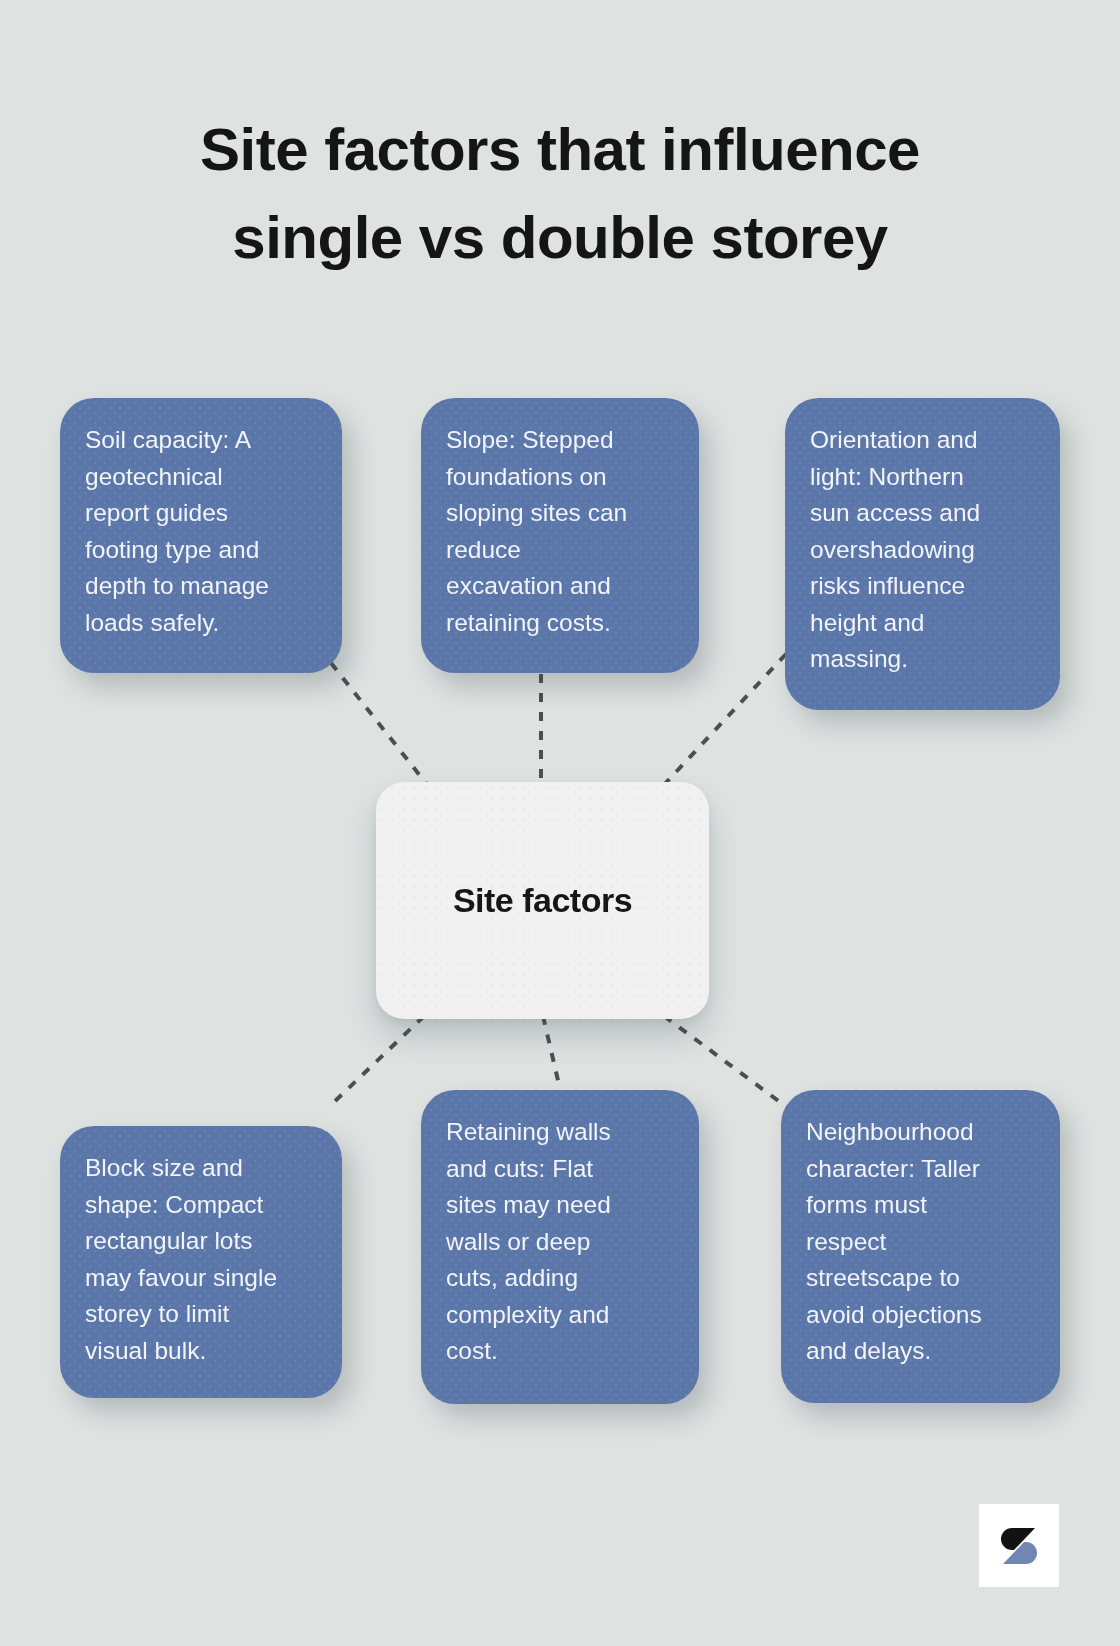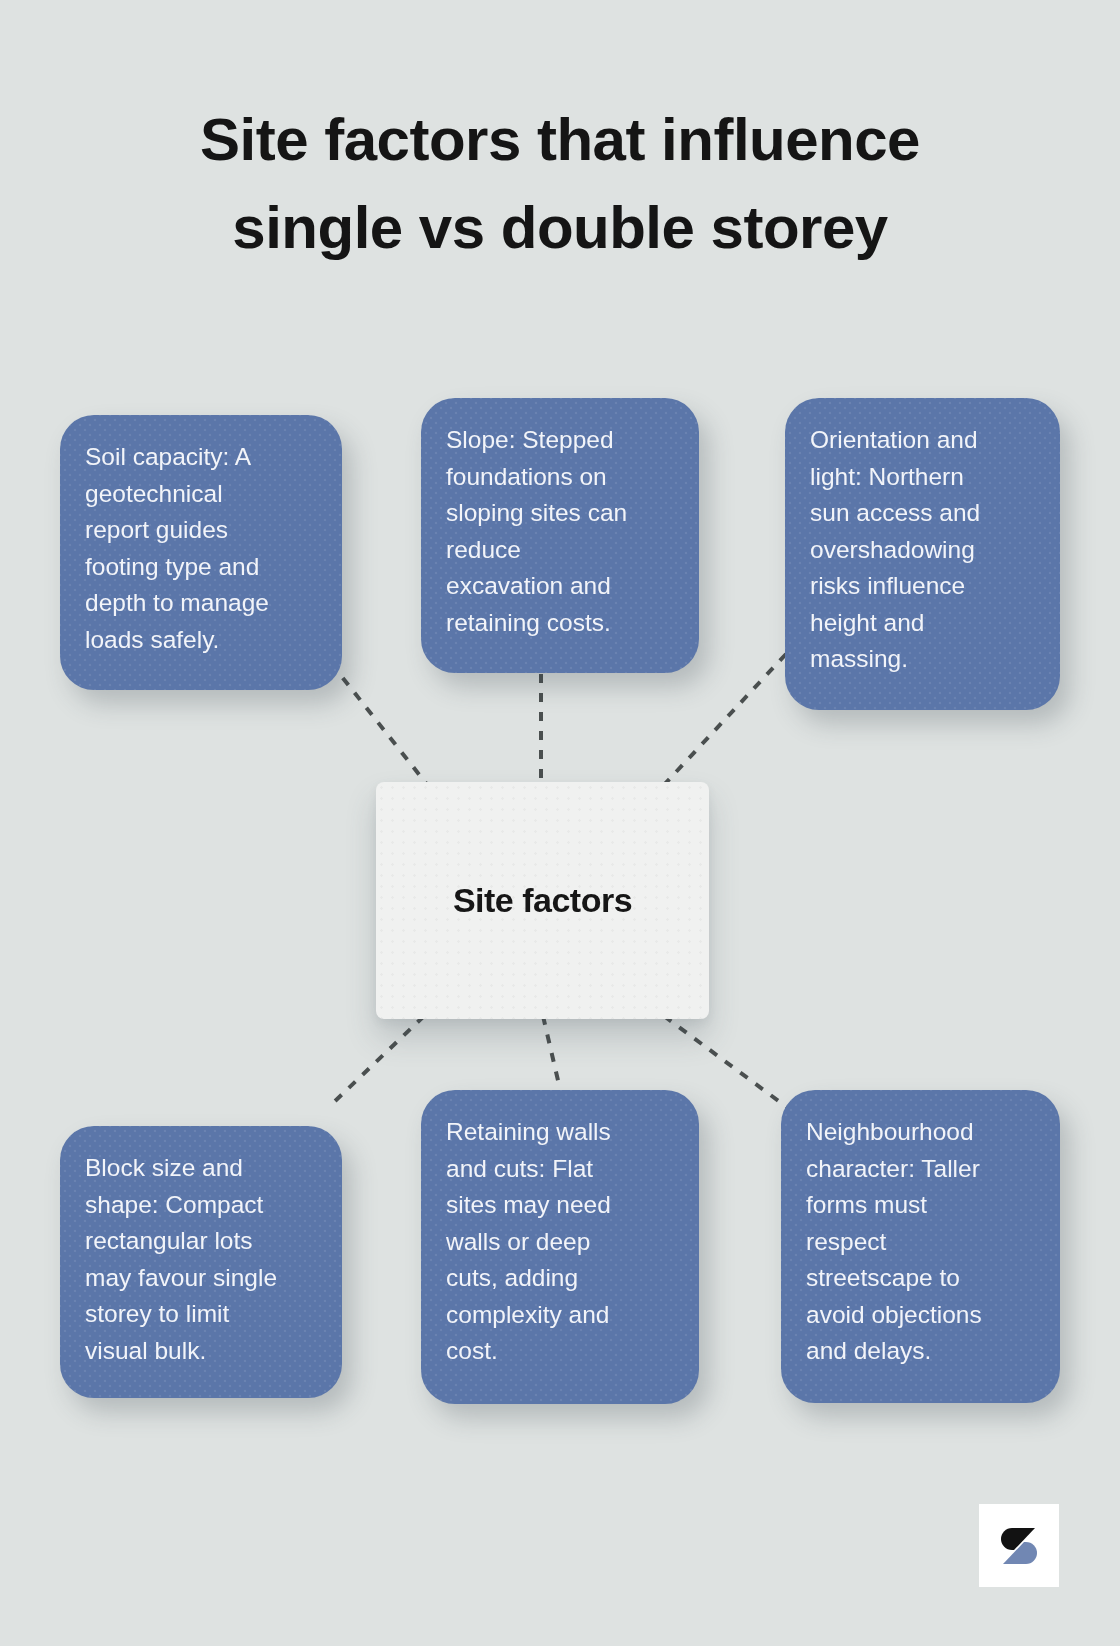--- a/index.html
+++ b/index.html
@@ -13,21 +13,21 @@
     width: 1120px;
     height: 1646px;
     background: #dee2e1;
     overflow: hidden;
   }
   .title {
     position: absolute;
     top: 96px;
     left: 0;
     right: 0;
-    margin: 0;
+    margin: 10px;
     text-align: center;
     font-size: 60px;
     line-height: 88px;
     font-weight: 700;
     letter-spacing: -0.5px;
     color: #151515;
     white-space: pre-line;
   }
   .connectors {
     position: absolute;
@@ -52,37 +52,37 @@
     box-shadow: 10px 14px 24px rgba(60,70,80,0.25);
     padding: 24px 18px 20px 25px;
   }
   .card p {
     margin: 0;
     font-size: 24.5px;
     line-height: 36.5px;
     color: #f2f4f9;
     white-space: pre-line;
   }
-  .card-1 { left: 60px;  top: 415px;  width: 282px; height: 275px; }
+  .card-1 { left: 60px;  top: 398px;  width: 282px; height: 275px; }
   .card-2 { left: 421px; top: 398px;  width: 278px; height: 275px; }
   .card-3 { left: 785px; top: 398px;  width: 275px; height: 312px; }
   .card-4 { left: 60px;  top: 1090px; width: 282px; height: 272px; margin-top: 36px; }
   .card-5 { left: 421px; top: 1090px; width: 278px; height: 314px; }
   .card-6 { left: 781px; top: 1090px; width: 279px; height: 313px; }
   .center-node {
     position: absolute;
     left: 376px;
     top: 782px;
     width: 333px;
     height: 237px;
     box-sizing: border-box;
     background-color: #f0f1f0;
     background-image: radial-gradient(rgba(0,0,0,0.03) 1px, transparent 1.5px);
     background-size: 11px 11px;
-    border-radius: 8px;
+    border-radius: 28px;
     box-shadow: 0 18px 30px rgba(70,80,90,0.22), 0 4px 10px rgba(70,80,90,0.08);
     display: flex;
     align-items: center;
     justify-content: center;
   }
   .center-node span {
     font-size: 34px;
     font-weight: 700;
     color: #161616;
     letter-spacing: -0.5px;

